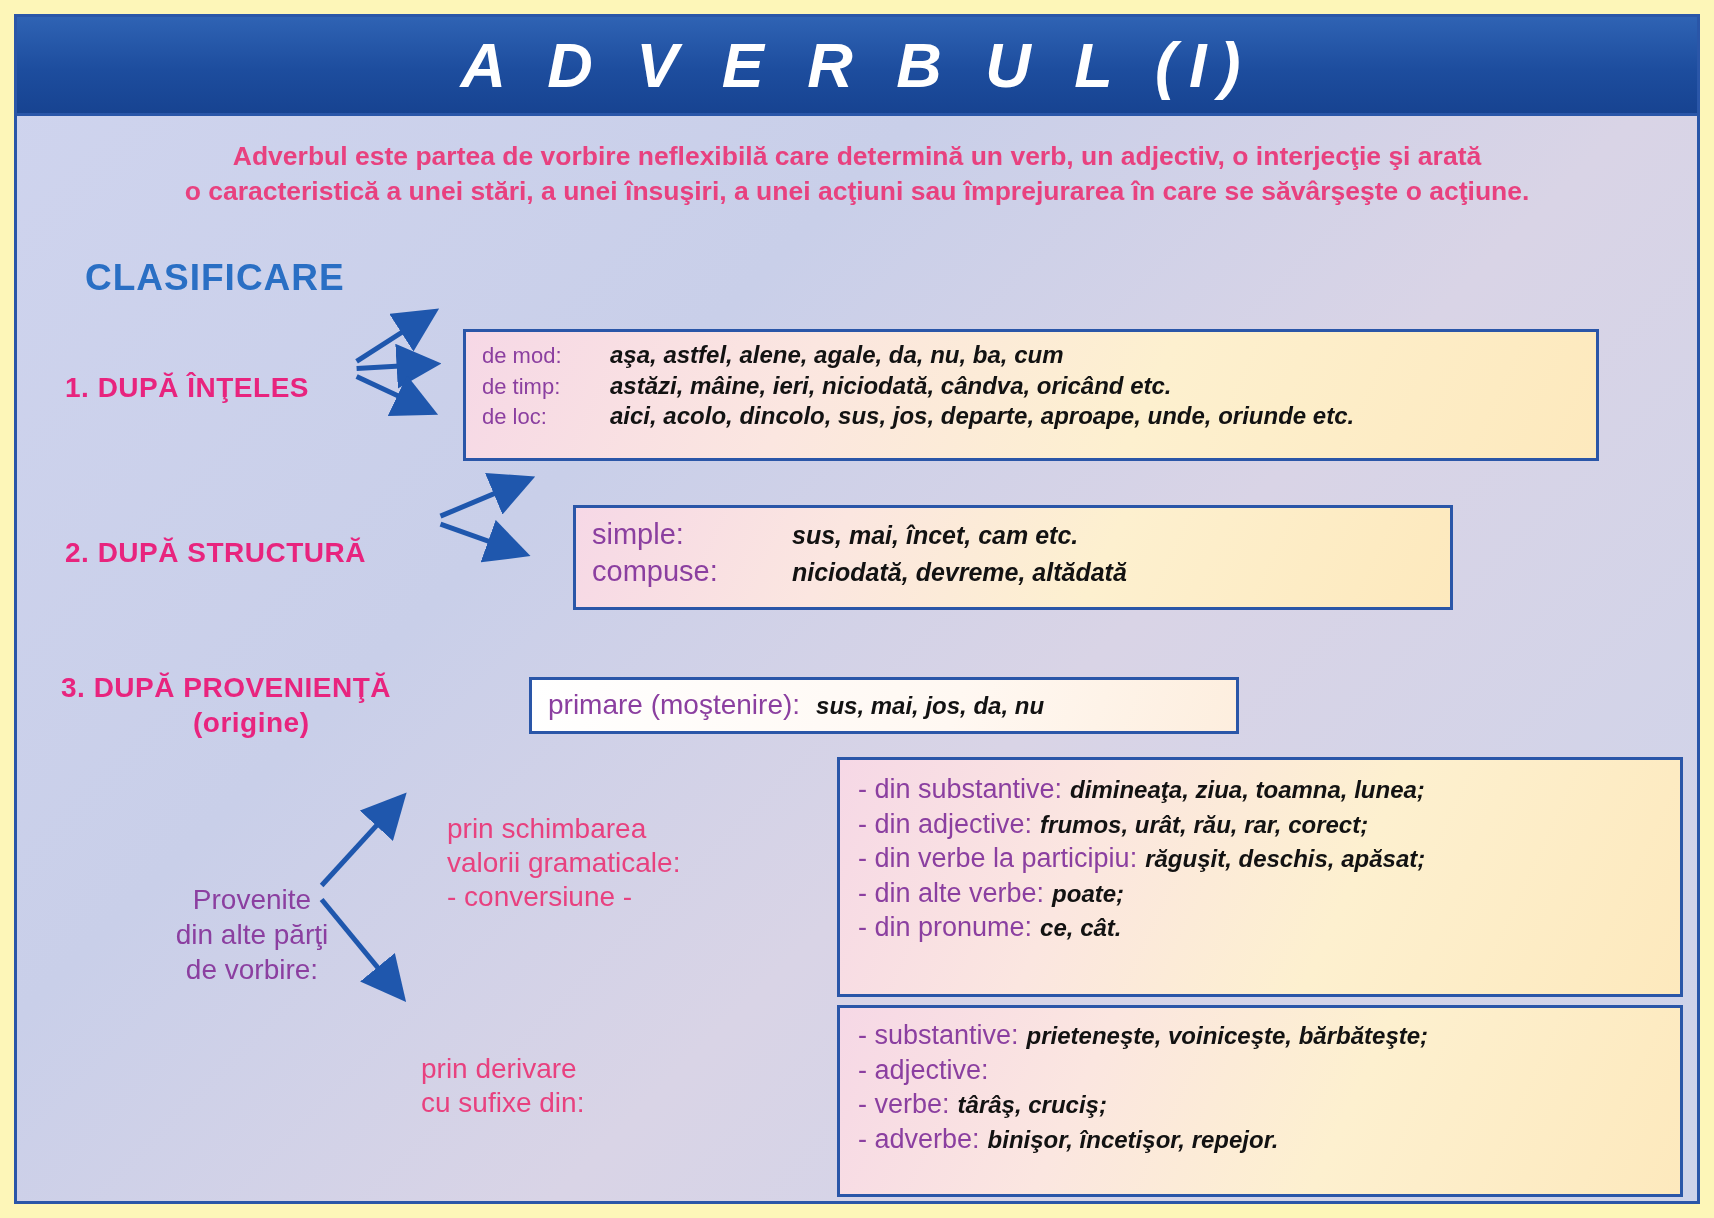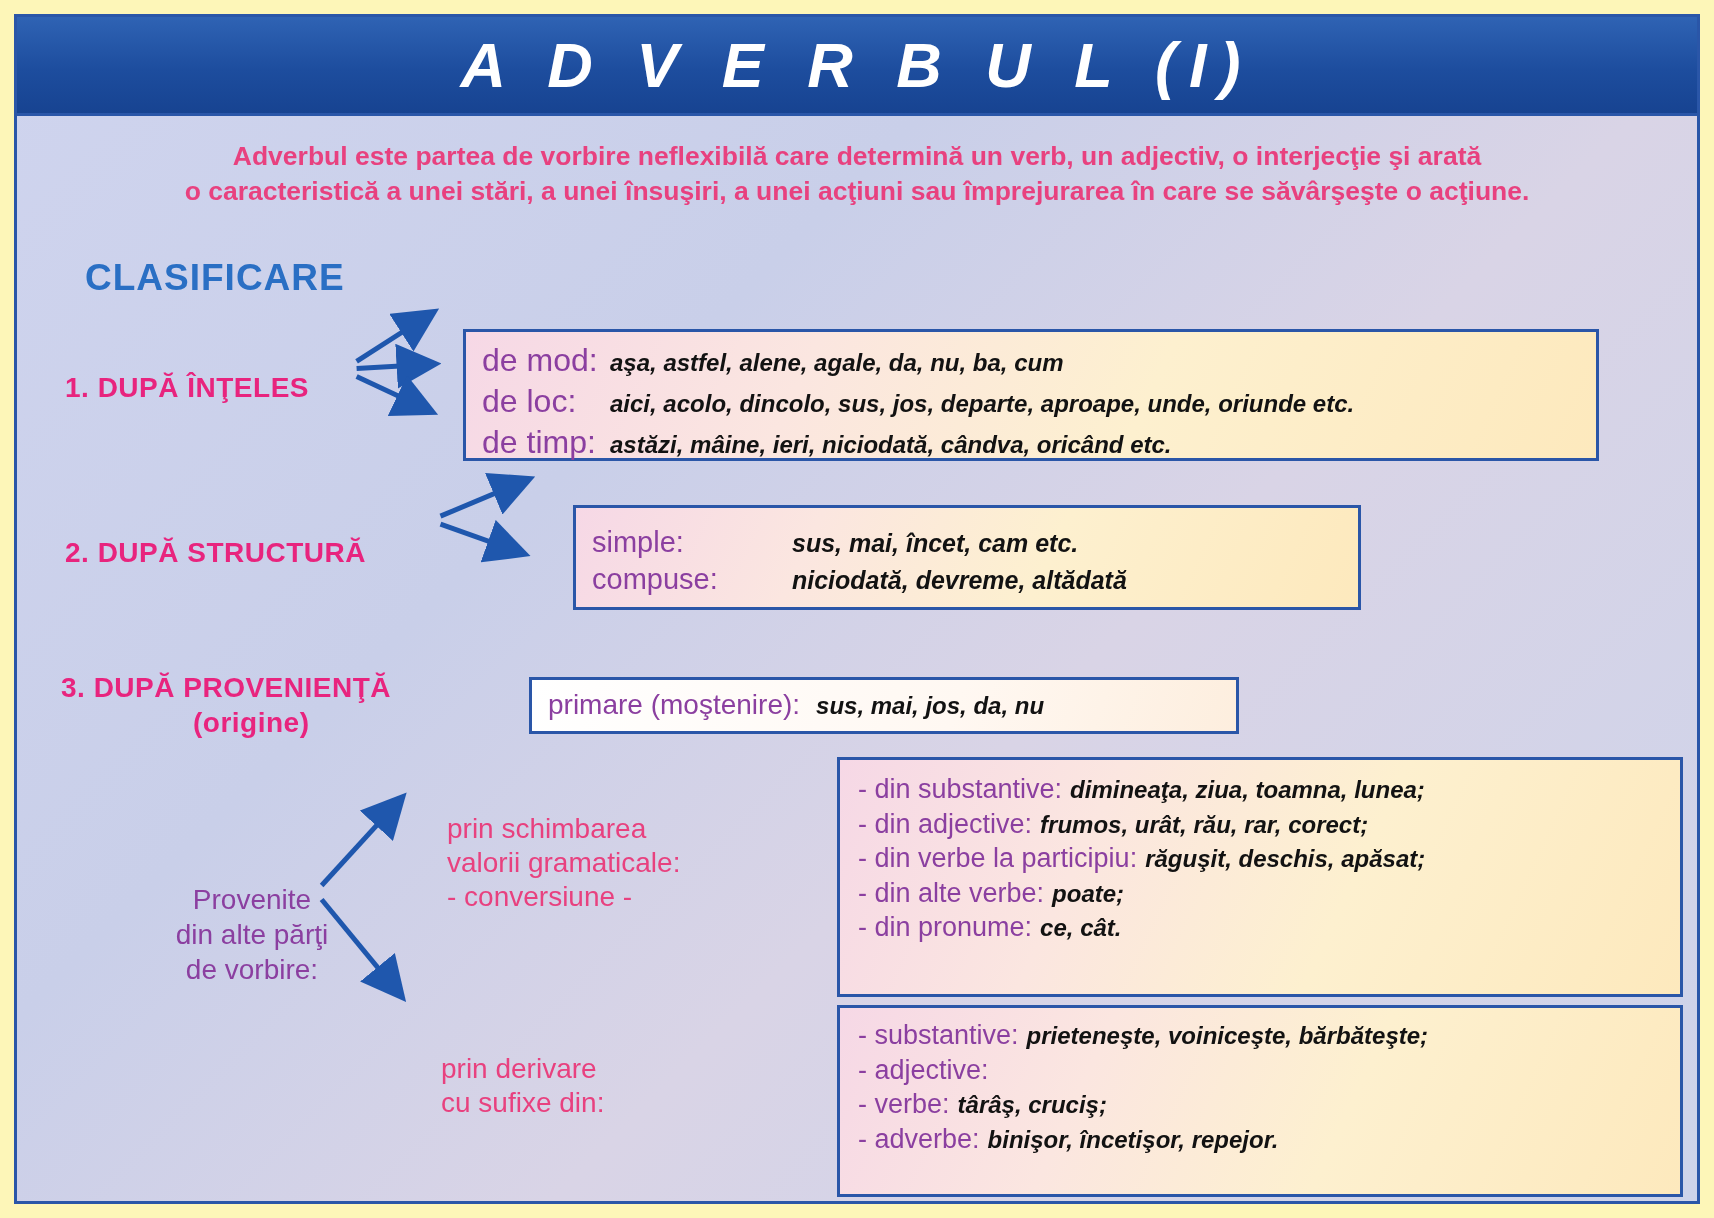--- a/index.html
+++ b/index.html
@@ -95,38 +95,38 @@
     background: linear-gradient(110deg, #ffffff 0%, #fdf3f6 45%, #fdeede 100%);
   }
   .row {
     display: flex;
     align-items: baseline;
     white-space: nowrap;
     line-height: 1.28;
   }
   .key {
     color: #8b3fa0;
-    font-size: 32px;
+    font-size: 22px;
     font-weight: normal;
   }
   .val {
     color: #121212;
     font-size: 24px;
     font-style: italic;
     font-weight: bold;
     font-family: "Liberation Sans", sans-serif;
   }
 
   
   #box1 { left: 446px; top: 312px; width: 1136px; height: 132px; padding-top: 8px; }
   #box1 .key { width: 122px; display: inline-block; }
   #box1 .val { padding-left: 6px; }
 
   
-  #box2 { left: 556px; top: 488px; width: 788px; height: 105px; padding-top: 16px;}
+  #box2 { left: 556px; top: 488px; width: 880px; height: 105px; padding-top: 8px;}
   #box2 .key { width: 200px; display: inline-block; font-size: 29px;}
   #box2 .val { font-size: 25px; }
 
   
   #box3 { left: 512px; top: 660px; width: 710px; height: 57px; padding-top: 7px;
           background: linear-gradient(110deg,#ffffff 0%, #fff8f2 60%, #fdeede 100%); }
   #box3 .key { font-size: 28px; }
   #box3 .val { font-size: 24px; padding-left: 16px; }
 
   
@@ -137,21 +137,21 @@
 
   
   .mid-text {
     position: absolute;
     color: #e8417f;
     font-size: 28px;
     line-height: 1.22;
     text-align: left;
   }
   #mid-conv { left: 430px; top: 795px; width: 320px; }
-  #mid-deriv { left: 424px; top: 1035px; width: 250px; text-align: left; }
+  #mid-deriv { left: 404px; top: 1035px; width: 250px; text-align: left; }
   #left-prov {
     position: absolute;
     left: 120px; top: 865px;
     width: 230px;
     text-align: center;
     color: #8b3fa0;
     font-size: 28px;
     line-height: 1.25;
   }
   .arrow-svg { position: absolute; left: 0; top: 0; width: 100%; height: 100%; pointer-events: none; }
@@ -197,26 +197,26 @@
         <path d="M305,884 L380,975"></path>
       </g>
     </svg>
 
     <div class="box" id="box1">
       <div class="row">
         <span class="key">de mod:</span>
         <span class="val">aşa, astfel, alene, agale, da, nu, ba, cum</span>
       </div>
       <div class="row">
+        <span class="key">de timp:</span>
+        <span class="val">astăzi, mâine, ieri, niciodată, cândva, oricând etc.</span>
+      </div>
+      <div class="row">
         <span class="key">de loc:</span>
         <span class="val">aici, acolo, dincolo, sus, jos, departe, aproape, unde, oriunde etc.</span>
-      </div>
-      <div class="row">
-        <span class="key">de timp:</span>
-        <span class="val">astăzi, mâine, ieri, niciodată, cândva, oricând etc.</span>
       </div>
     </div>
 
     <div class="box" id="box2">
       <div class="row">
         <span class="key">simple:</span>
         <span class="val">sus, mai, încet, cam etc.</span>
       </div>
       <div class="row">
         <span class="key">compuse:</span>

